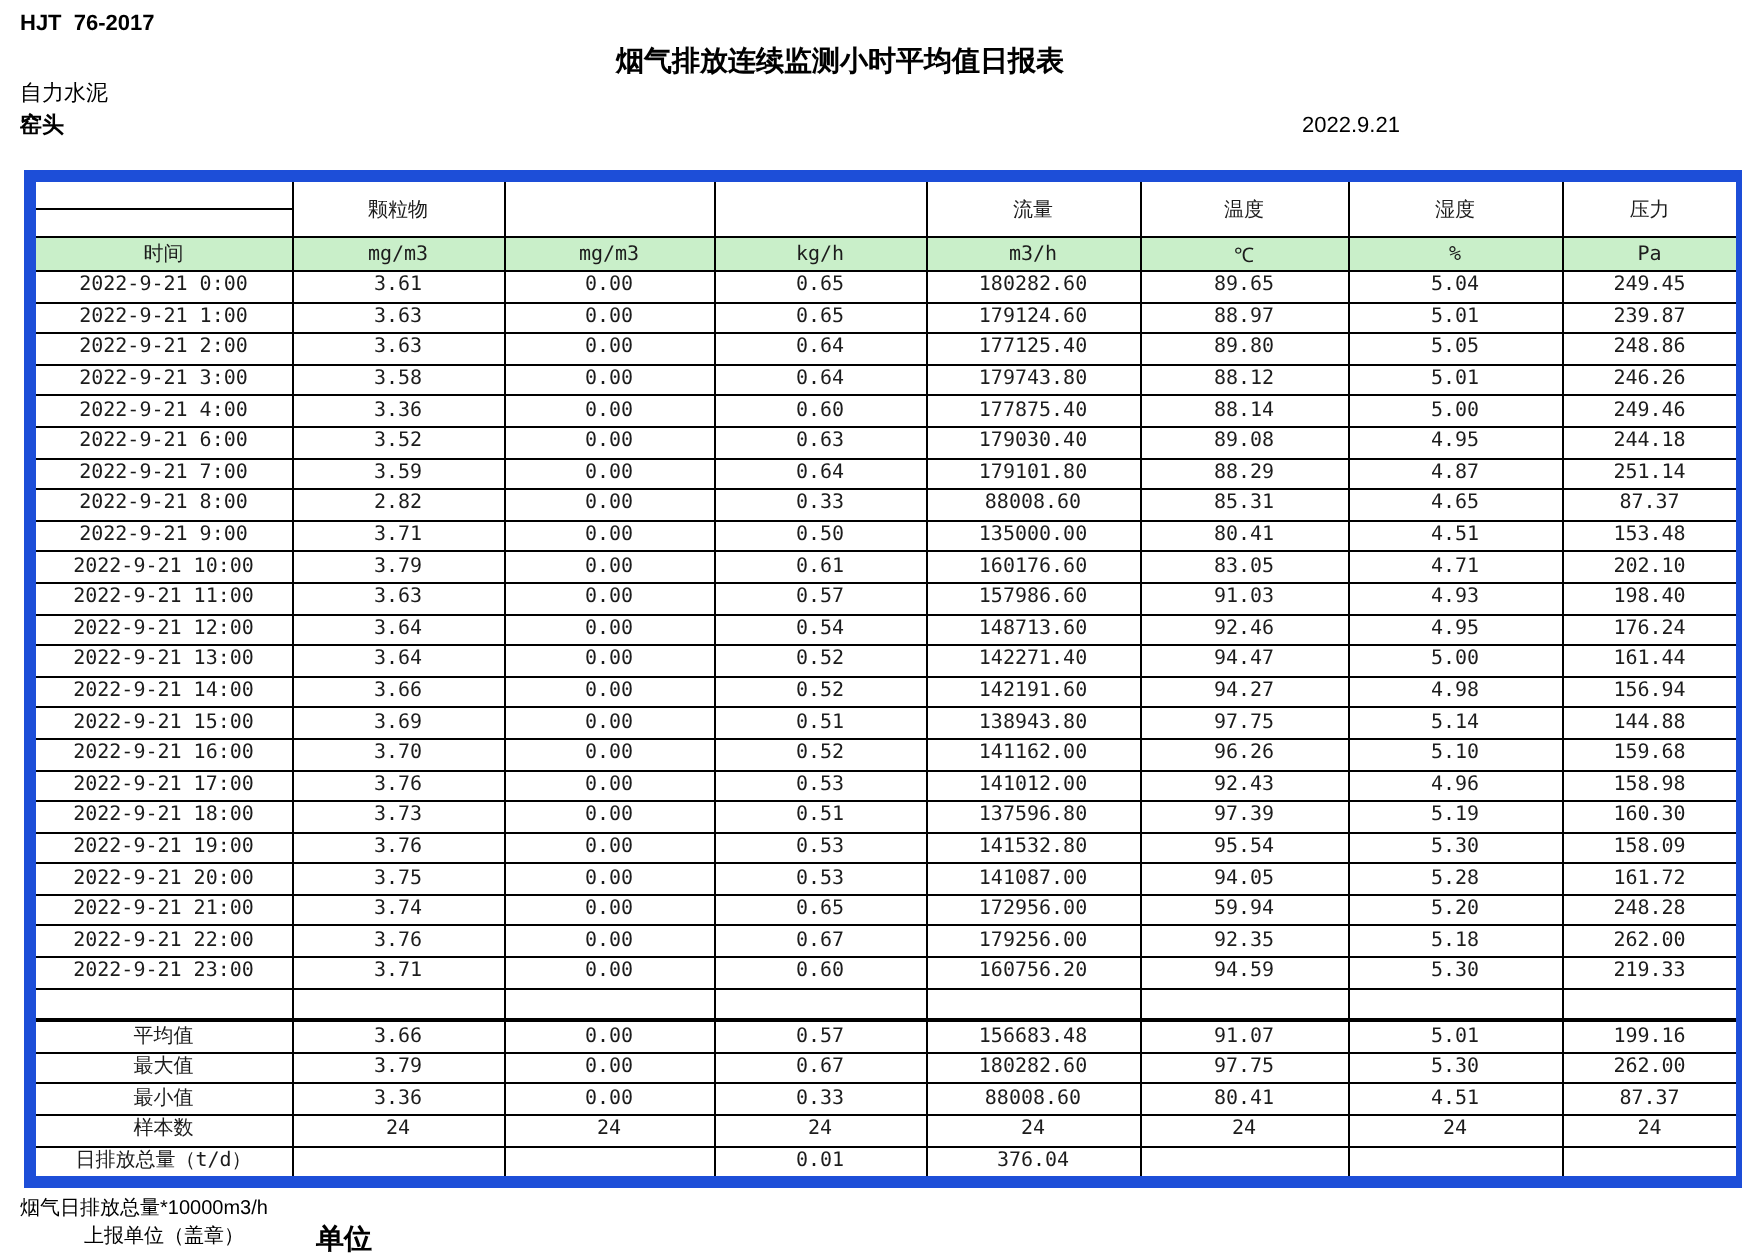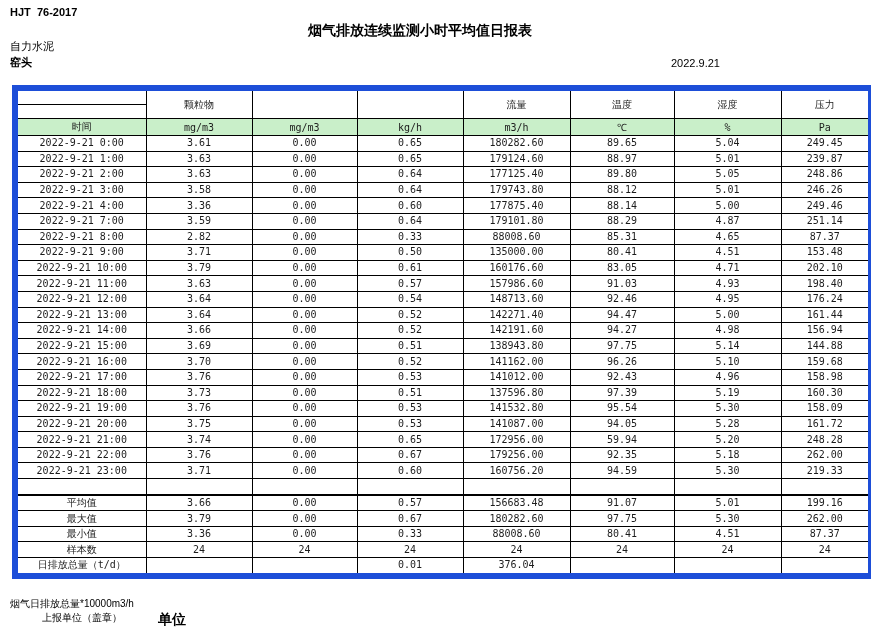--- a/index.html
+++ b/index.html
@@ -4,21 +4,21 @@
 <style>
   html,body { margin:0; padding:0; background:#ffffff; }
   .page {
     position:relative; width:871px; height:630px; background:#fff;
     font-family:"Liberation Sans", sans-serif; color:#000; overflow:hidden;
   }
   .doc-code { position:absolute; left:10px; top:6px; font-size:11px; font-weight:bold; white-space:pre; }
   .title    { position:absolute; left:0; top:22px; width:840px; text-align:center; font-size:14px; font-weight:bold; }
   .company  { position:absolute; left:10px; top:39px; font-size:11px; font-weight:normal; }
   .station  { position:absolute; left:10px; top:55px; font-size:11px; font-weight:bold;text-align:center; }
-  .date     { position:absolute; left:651px; top:57px; font-size:11px;margin-left:20px; }
+  .date     { position:absolute; left:651px; top:57px; font-size:11px; }
 
   table.report {
     position:absolute; left:12px; top:85px; width:856px;
     border-collapse:collapse; table-layout:fixed;
     font-family:"DejaVu Sans Mono", monospace; font-size:10px; color:#1c1c1c;
     border:6px solid #1d4ed8;
   }
   table.report td {
     border:1px solid #000; text-align:center; padding:0;
     overflow:hidden; white-space:nowrap;
@@ -128,20 +128,30 @@
           <td class="cell-time">2022-9-21 4:00</td>
           <td class="cell-value">3.36</td>
           <td class="cell-value">0.00</td>
           <td class="cell-value">0.60</td>
           <td class="cell-value">177875.40</td>
           <td class="cell-value">88.14</td>
           <td class="cell-value">5.00</td>
           <td class="cell-value">249.46</td>
         </tr>
         <tr class="data-row">
+          <td class="cell-time">2022-9-21 6:00</td>
+          <td class="cell-value">3.52</td>
+          <td class="cell-value">0.00</td>
+          <td class="cell-value">0.63</td>
+          <td class="cell-value">179030.40</td>
+          <td class="cell-value">89.08</td>
+          <td class="cell-value">4.95</td>
+          <td class="cell-value">244.18</td>
+        </tr>
+        <tr class="data-row">
           <td class="cell-time">2022-9-21 7:00</td>
           <td class="cell-value">3.59</td>
           <td class="cell-value">0.00</td>
           <td class="cell-value">0.64</td>
           <td class="cell-value">179101.80</td>
           <td class="cell-value">88.29</td>
           <td class="cell-value">4.87</td>
           <td class="cell-value">251.14</td>
         </tr>
         <tr class="data-row">

